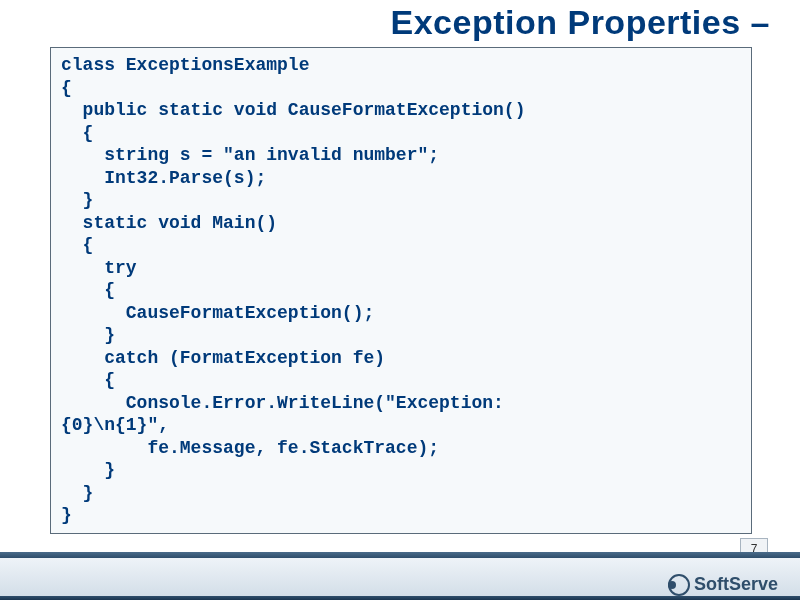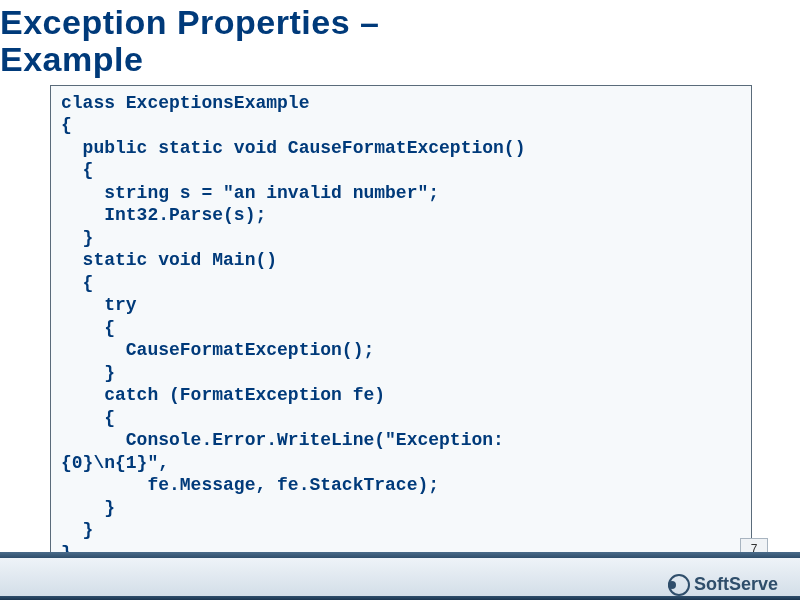--- a/index.html
+++ b/index.html
@@ -5,20 +5,21 @@
   * { margin: 0; padding: 0; box-sizing: border-box; }
   body {
     width: 800px;
     height: 600px;
     background: #ffffff;
     font-family: Verdana, Geneva, sans-serif;
     position: relative;
     overflow: hidden;
   }
   .title {
+    text-align: right;
     color: #003a7a;
     font-weight: bold;
     font-size: 34px;
     line-height: 1.1;
     padding: 4px 30px 6px 0;
     letter-spacing: 0.5px;
   }
   .code-box {
     margin: 0 48px 0 50px;
     border: 1px solid #5a6b7a;
@@ -99,21 +100,20 @@
   .footer-bottom {
     height: 6px;
     background: linear-gradient(to bottom, #2f4e6b 0%, #1a3550 100%);
   }
 </style>
 </head>
 <body>
 
 <div class="title">
   <span>Exception Properties –</span><br>
-  <span>Example</span>
 </div>
 
 <div class="code-box">class ExceptionsExample
 {
   public static void CauseFormatException()
   {
     string s = "an invalid number";
     Int32.Parse(s);
   }
   static void Main()

